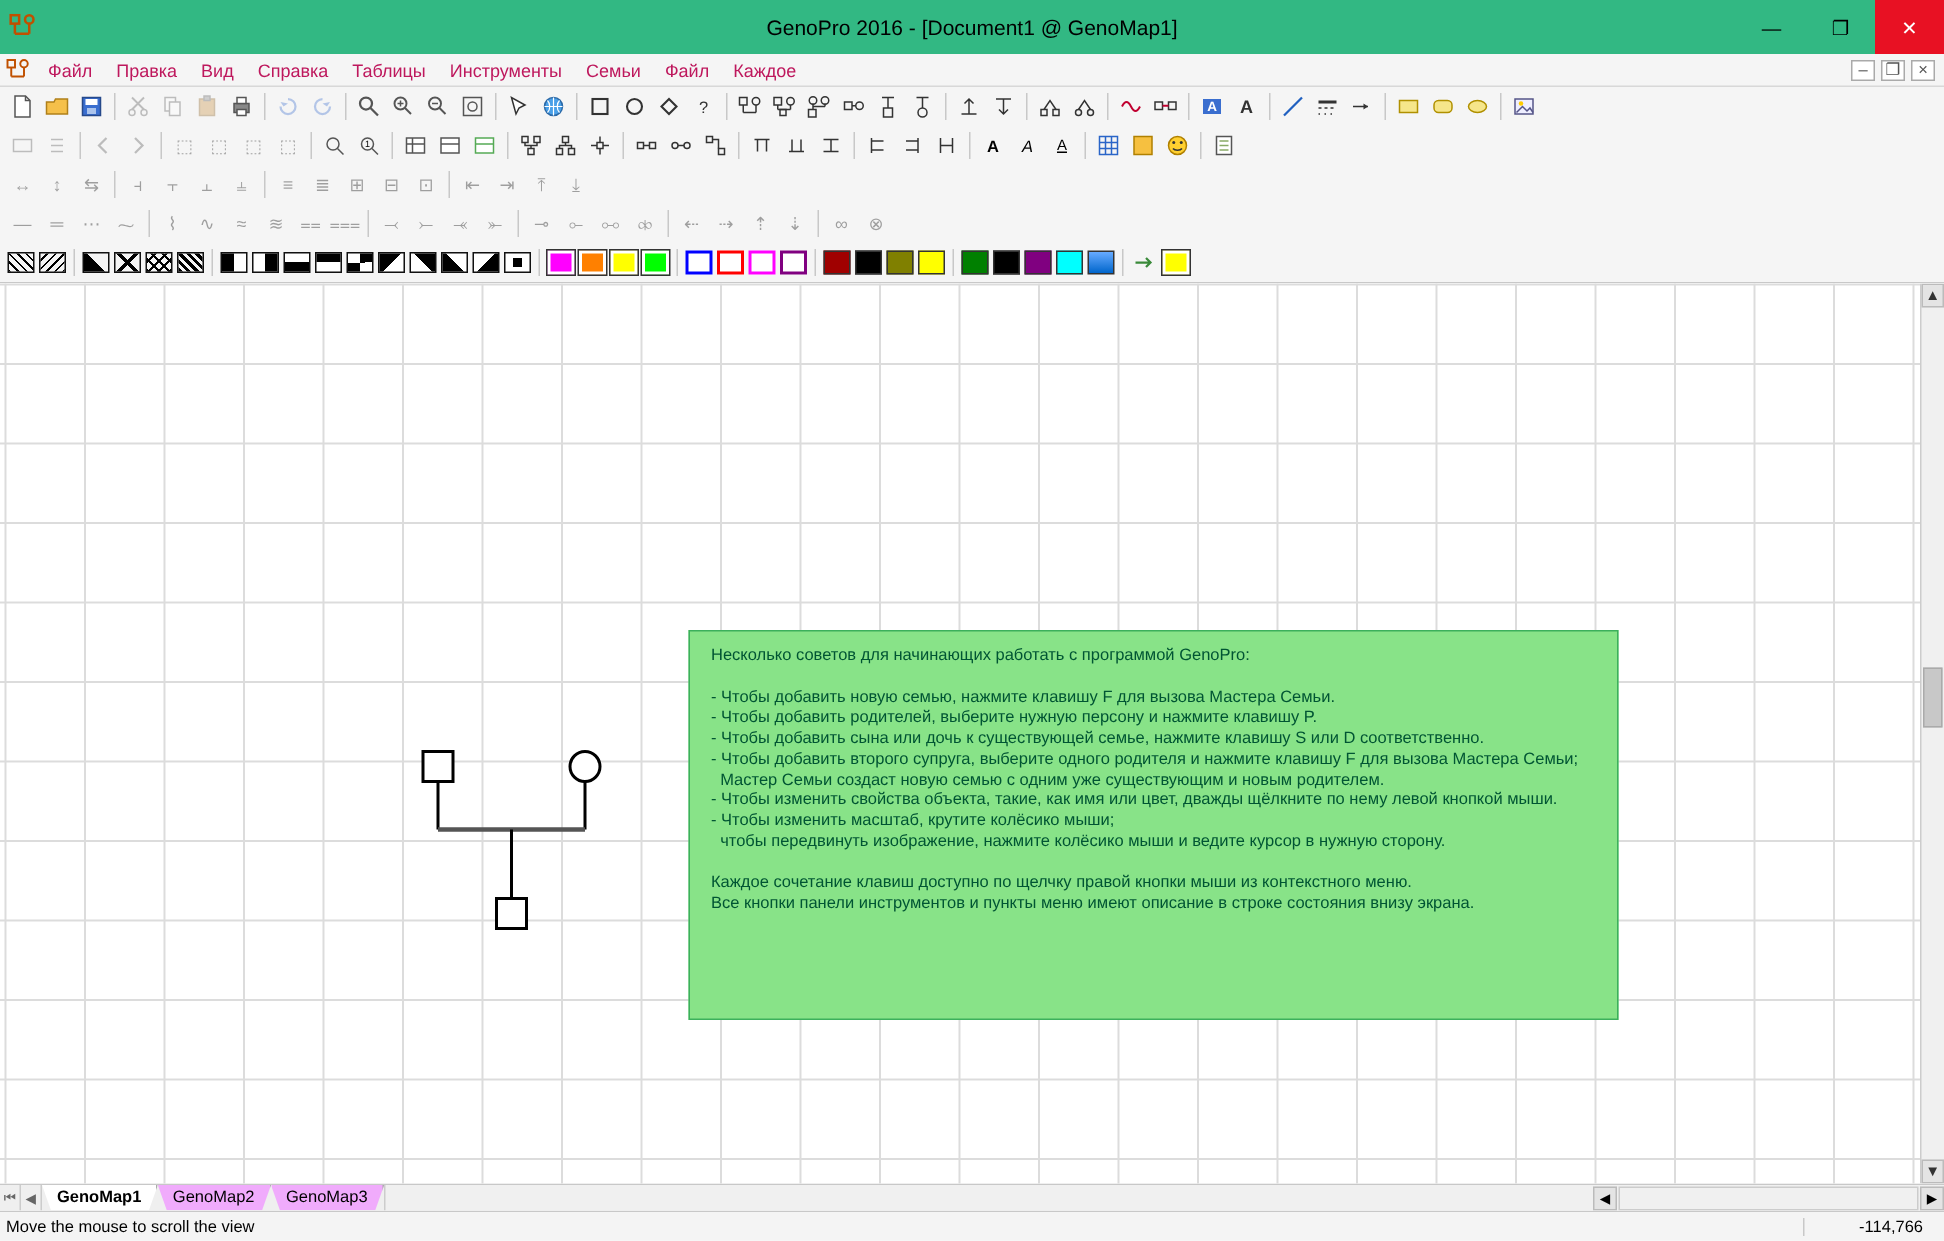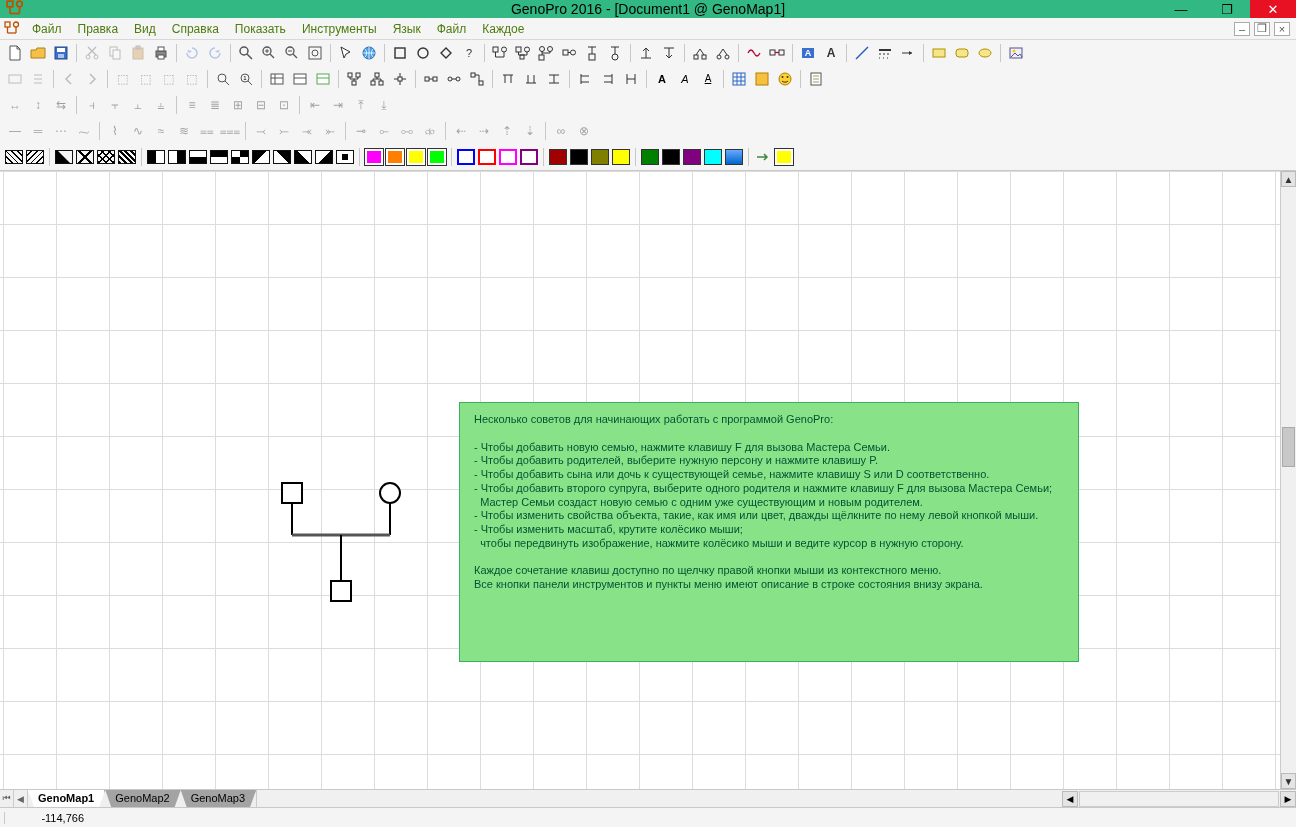--- a/index.html
+++ b/index.html
@@ -9,21 +9,21 @@
     background: #f0f0f0;
     width: 1296px;
     height: 827px;
     overflow: hidden;
     display: flex;
     flex-direction: column;
   }
   
   .titlebar {
     background: #32b883;
-    height: 18px;
+    height: 36px;
     display: flex;
     align-items: center;
     position: relative;
   }
   .titlebar .app-icon {
     width: 18px; height: 18px;
     margin-left: 6px;
     display: inline-flex;
     align-items: center; justify-content: center;
   }
@@ -58,21 +58,21 @@
     display: flex;
     align-items: center;
     padding-left: 4px;
   }
   .menubar .app-icon-sm {
     width: 16px; height: 16px; margin-right: 4px;
     display: inline-flex; align-items:center; justify-content:center;
   }
   .menubar .menuitem {
     padding: 3px 8px;
-    color: #4d7c0f;
+    color: #be185d;
   }
   .menubar .mdi-ctrls {
     margin-left: auto;
     display: flex; gap: 4px; padding-right: 6px;
     color: #555;
     font-size: 11px;
   }
   .menubar .mdi-btn {
     width: 16px; height: 14px; border: 1px solid #aaa;
     display:flex;align-items:center;justify-content:center;
@@ -169,21 +169,21 @@
     align-items: stretch;
   }
   .tabstrip .tabnav {
     width:14px; display:flex;align-items:center;justify-content:center;
     font-size:9px;color:#666;border-right:1px solid #ccc;
   }
   .tabstrip .tab {
     padding: 2px 10px 0 10px;
     font-size: 11px;
     border-right: 1px solid #aaa;
-    background: #a3a3a3;
+    background: #f0abfc;
     position: relative;
     clip-path: polygon(0 0, 100% 0, calc(100% - 6px) 100%, 6px 100%);
   }
   .tabstrip .tab.active { font-weight: bold; background: #fff; }
   .tabstrip .hscroll {
     margin-left: auto; display:flex; align-items:center;
     flex: 1;
     background:#f0f0f0; border-left:1px solid #ccc;
   }
   .tabstrip .hscroll .hbtn{width:16px;height:16px;border:1px solid #bbb;background:#e4e4e4;display:flex;align-items:center;justify-content:center;font-size:9px;}
@@ -234,23 +234,23 @@
         <circle cx="12" cy="3.5" r="2.5" fill="none" stroke="#c05000" stroke-width="1.3"></circle>
         <line x1="3.5" y1="6" x2="3.5" y2="12" stroke="#c05000" stroke-width="1.3"></line>
         <line x1="12" y1="6" x2="12" y2="12" stroke="#c05000" stroke-width="1.3"></line>
         <line x1="3.5" y1="12" x2="12" y2="12" stroke="#c05000" stroke-width="1.3"></line>
       </svg>
   </span>
   <div class="menuitem">Файл</div>
   <div class="menuitem">Правка</div>
   <div class="menuitem">Вид</div>
   <div class="menuitem">Справка</div>
-  <div class="menuitem">Показать</div>
+  <div class="menuitem">Таблицы</div>
   <div class="menuitem">Инструменты</div>
-  <div class="menuitem">Язык</div>
+  <div class="menuitem">Семьи</div>
   <div class="menuitem">Файл</div>
   <div class="menuitem">Каждое</div>
   <div class="mdi-ctrls">
     <div class="mdi-btn">–</div>
     <div class="mdi-btn">❐</div>
     <div class="mdi-btn">×</div>
   </div>
 </div>
 
 <div class="toolbars">
@@ -930,14 +930,15 @@
     <div class="hscroll">
       <div style="flex:1"></div>
       <div class="hbtn">◀</div>
       <div class="htrack"></div>
       <div class="hbtn">▶</div>
     </div>
   </div>
 </div>
 
 <div class="statusbar">
+  <div class="status-text">Move the mouse to scroll the view</div>
   <div class="coord">-114,766</div>
 </div>
 
 </body></html>

